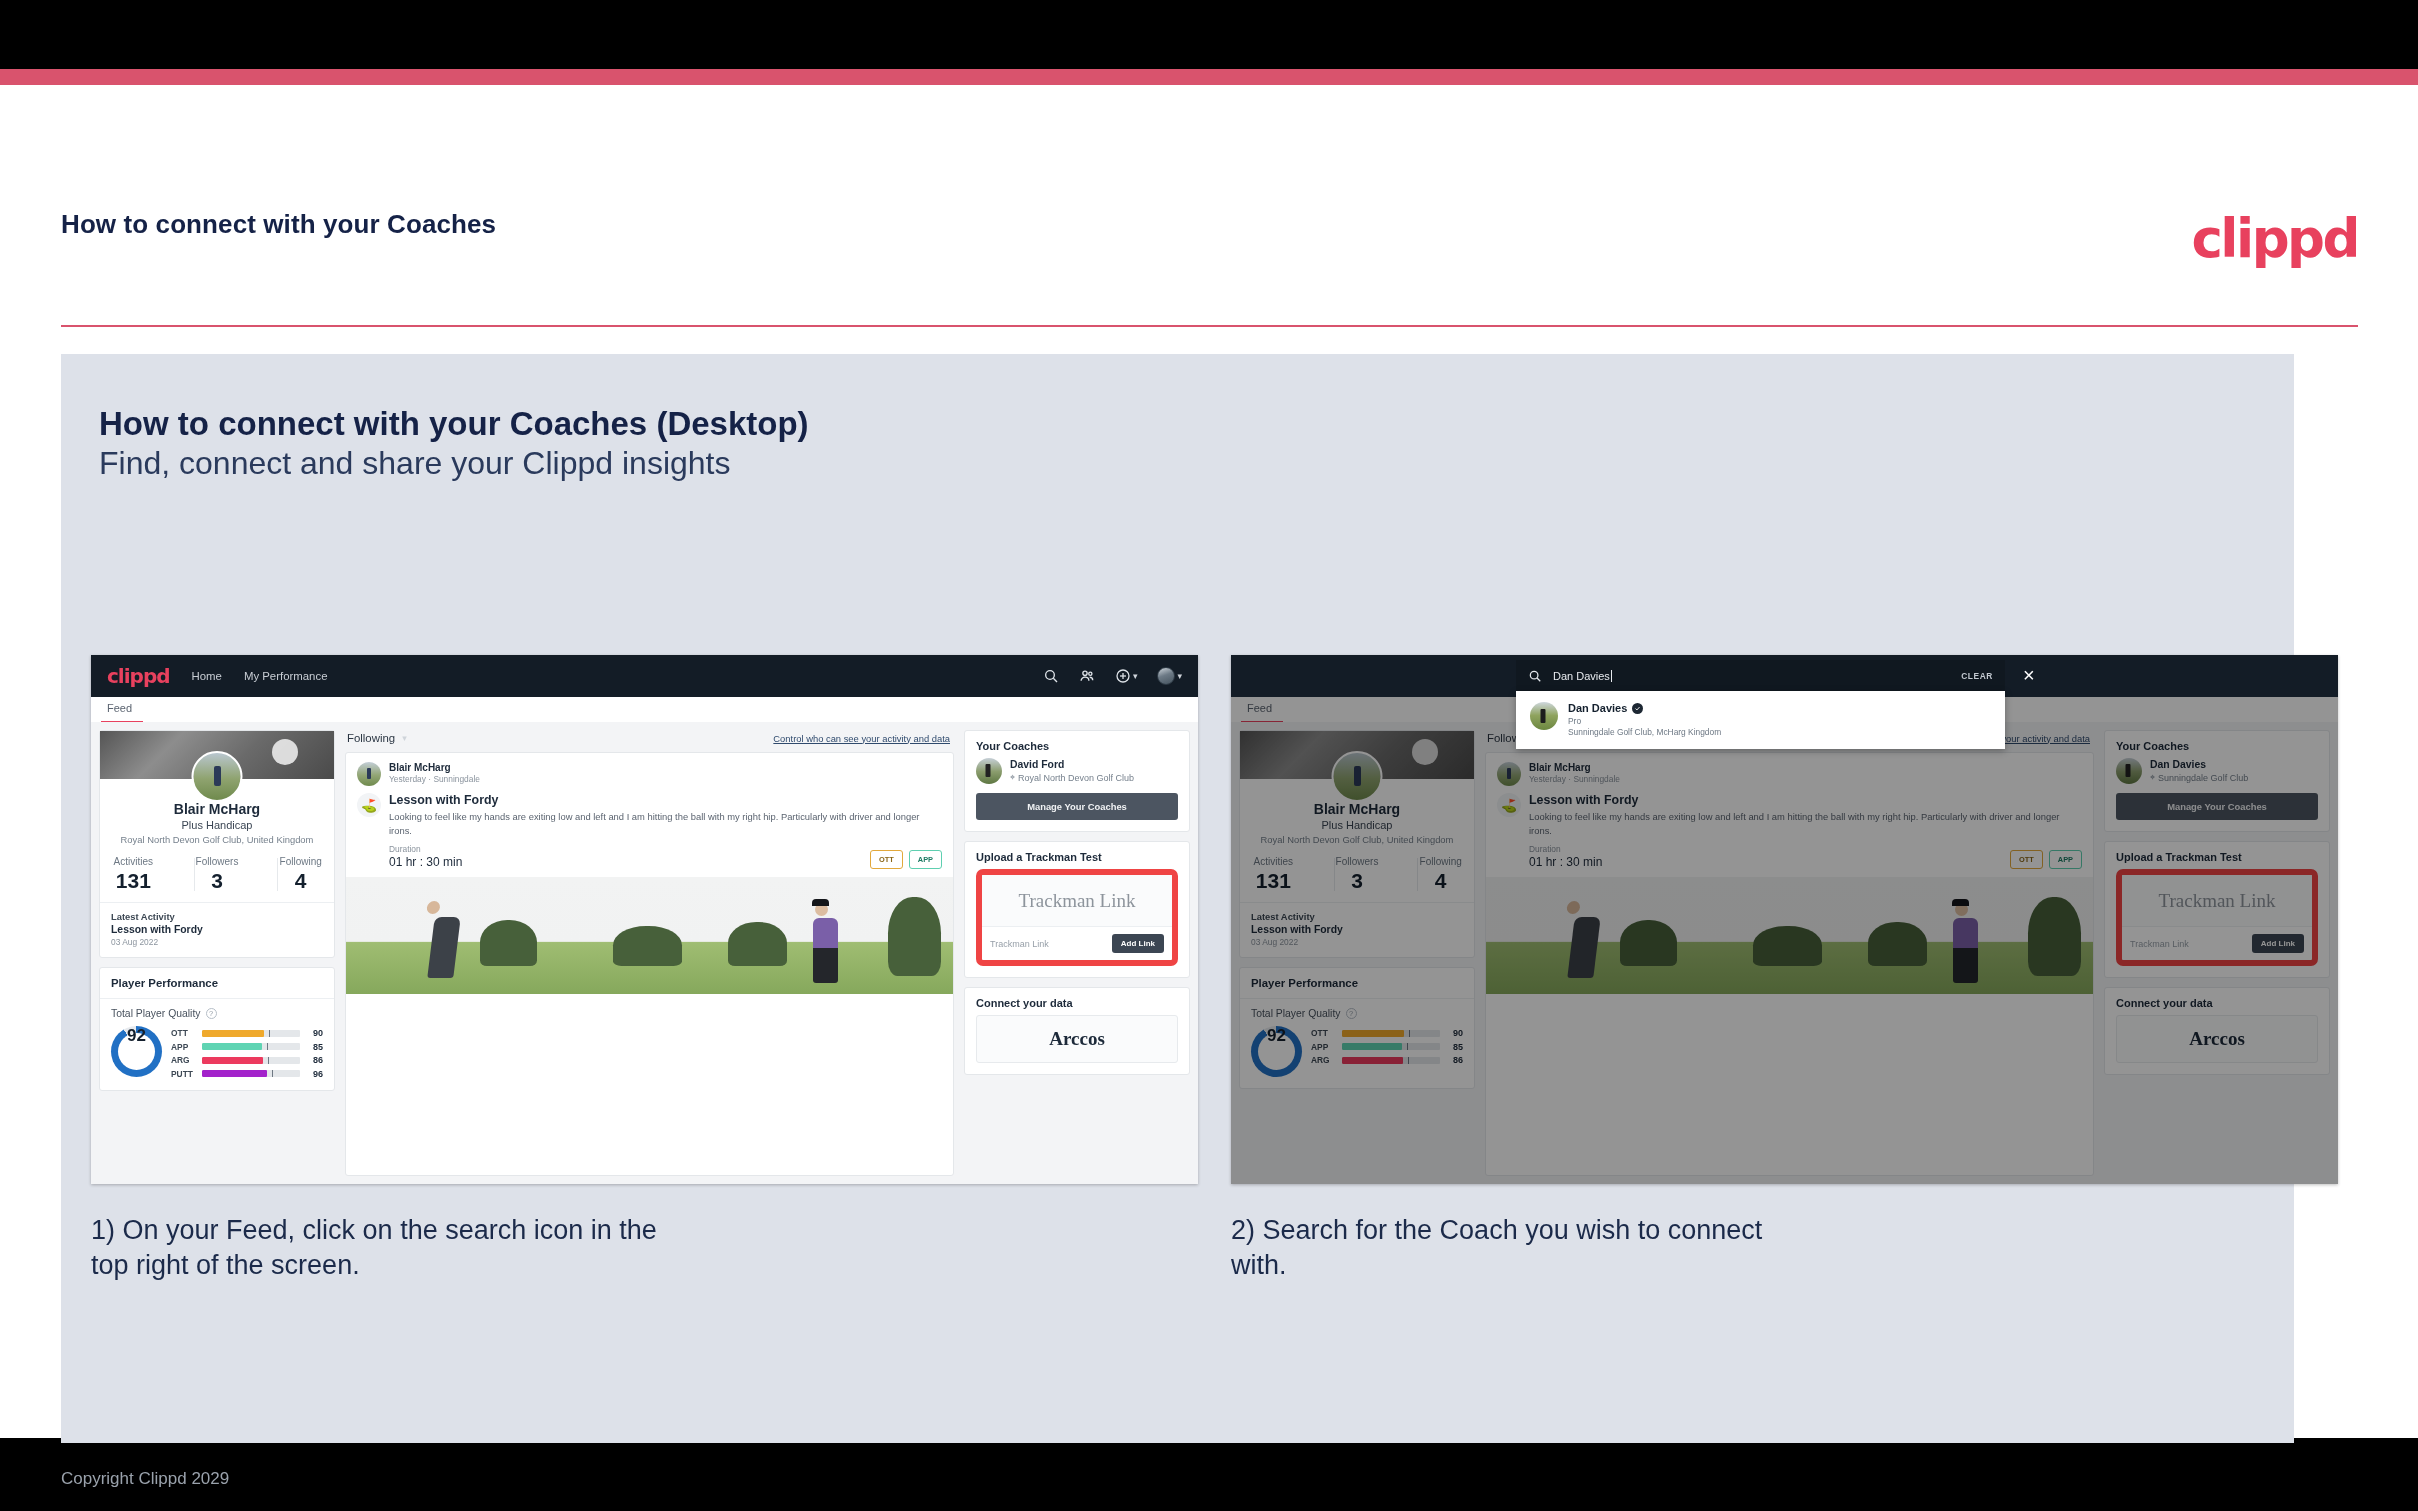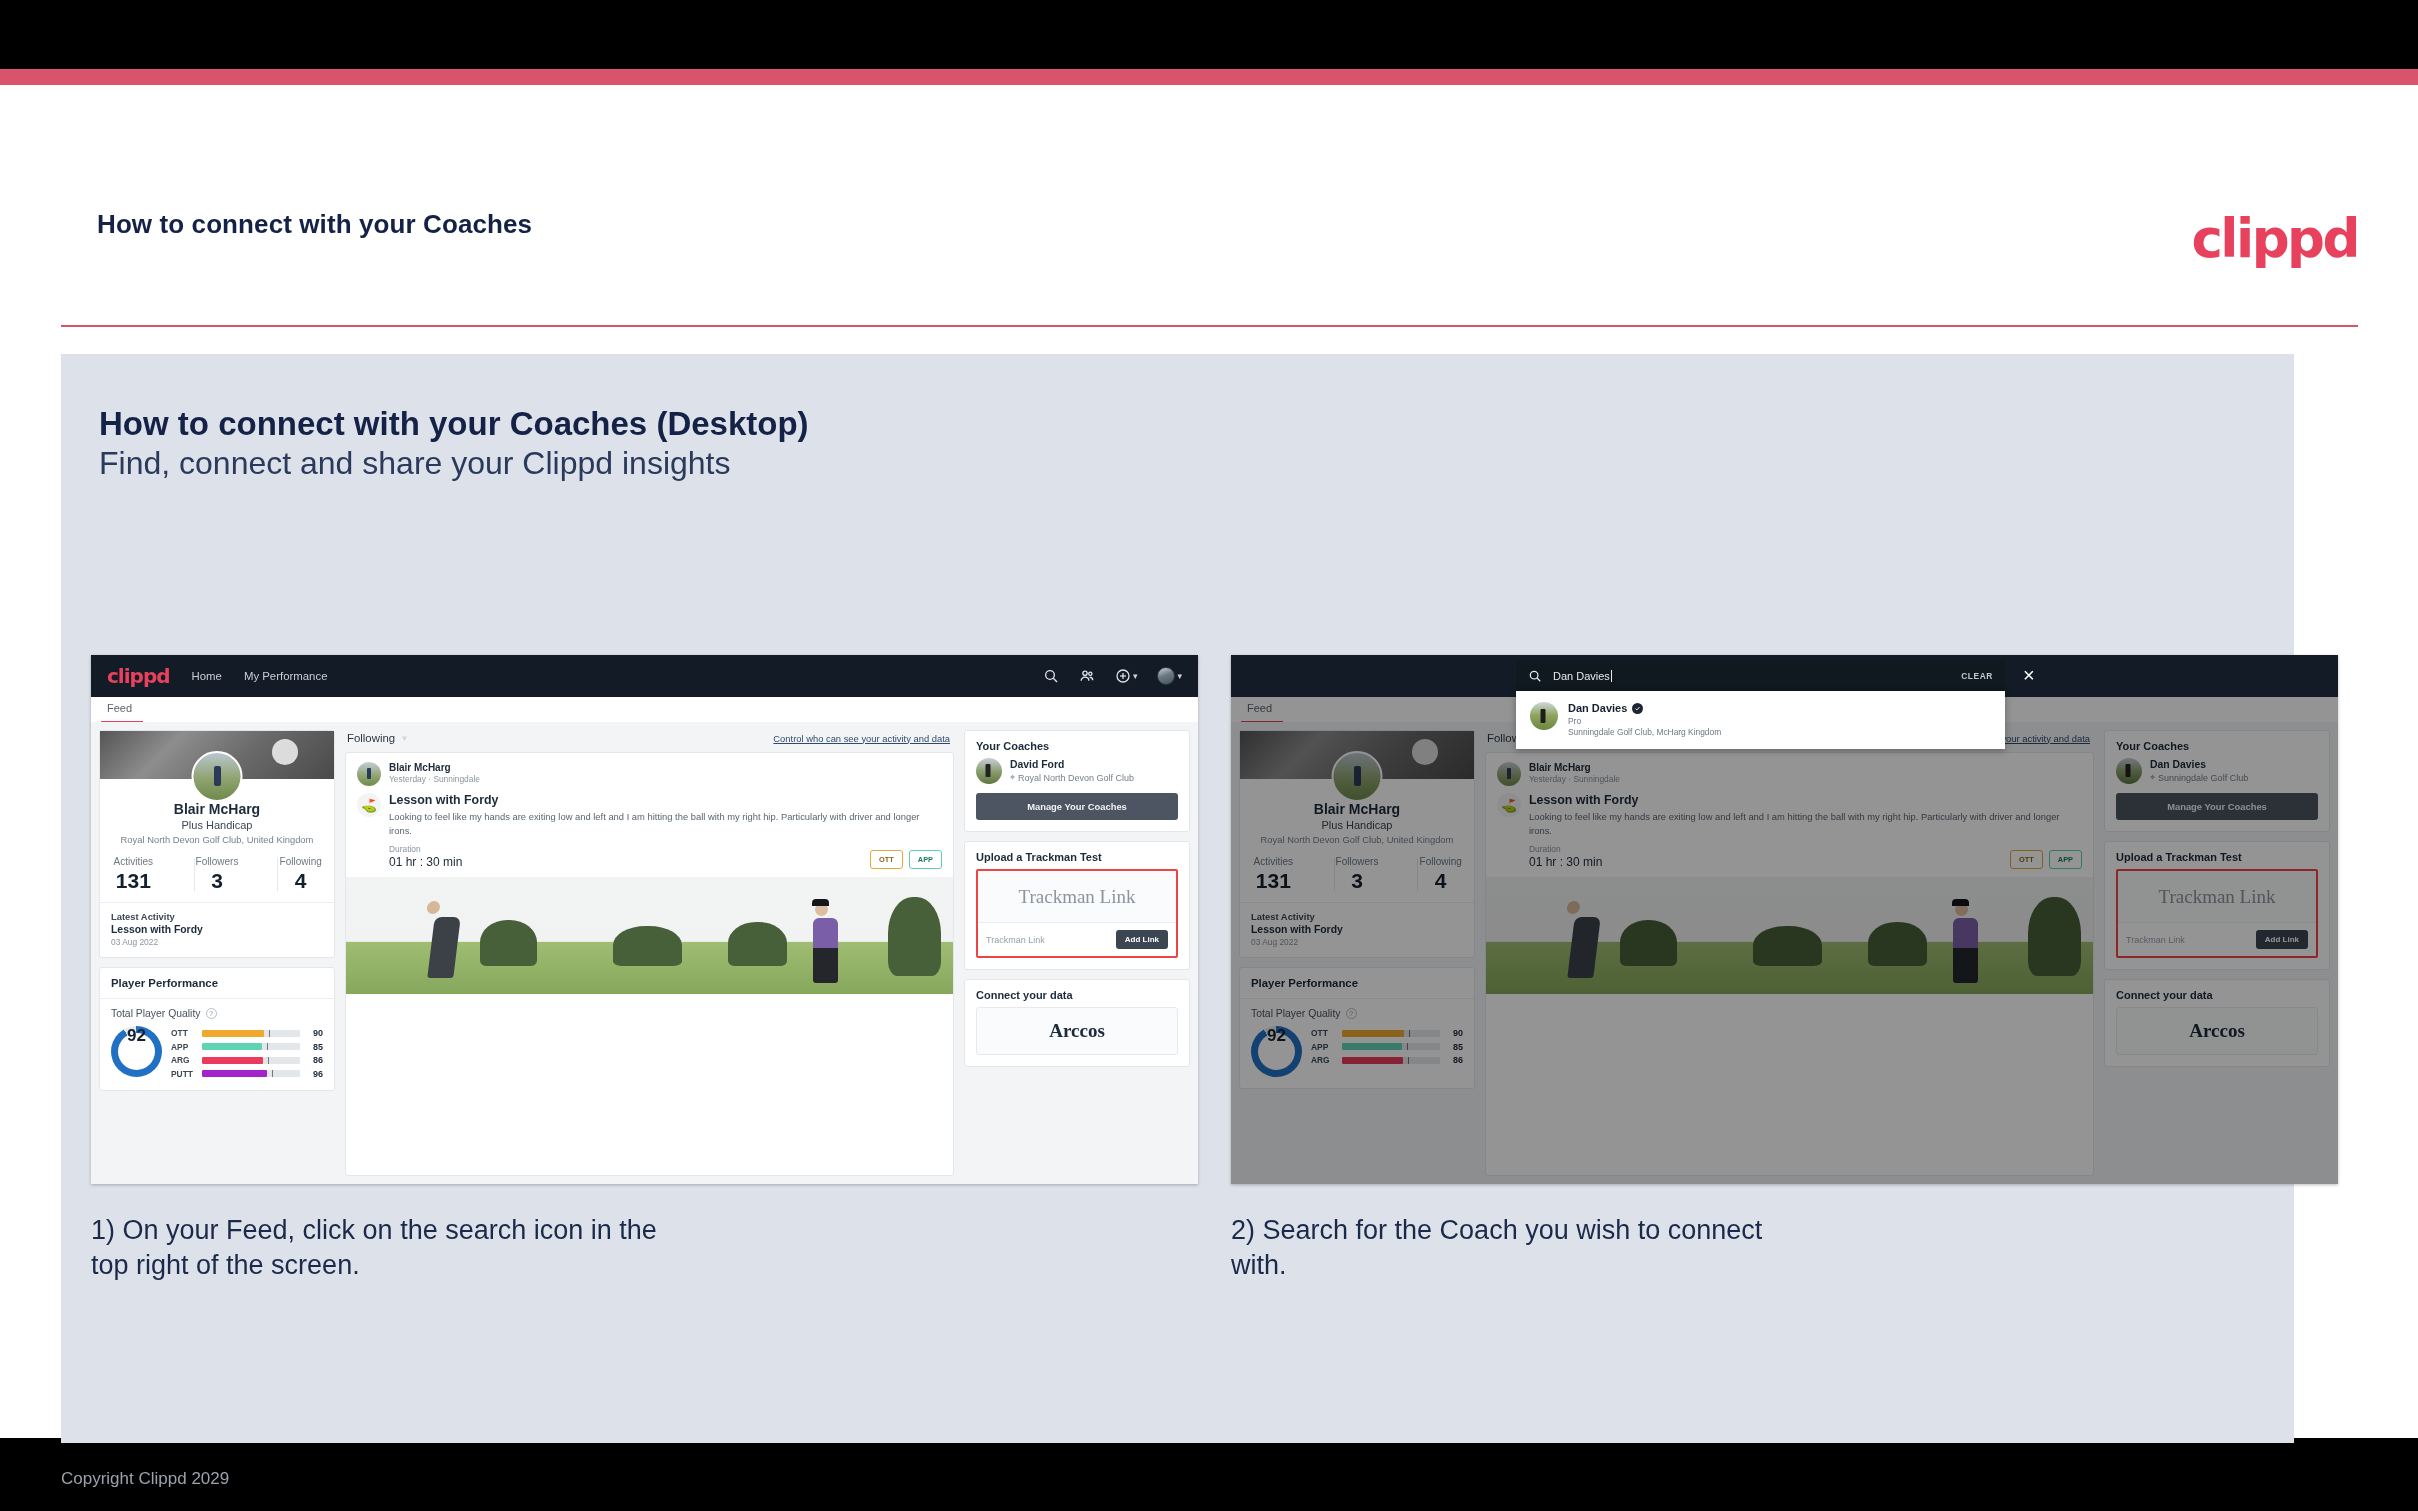--- a/index.html
+++ b/index.html
@@ -21,21 +21,21 @@
     position:absolute; left:0; top:1438px; width:2419px; height:74px; background:#000;
   }
   
   .slide {
     position:absolute; left:0; top:85px; width:2419px; height:1352px; background:#fff;
   }
   .slide-header {
     position:absolute; left:61px; top:124px; width:2297px;
   }
   .slide-header-title {
-    font-size:26px; color:#152247; font-weight:700; letter-spacing:0.1px;margin-left:36px;
+    font-size:26px; color:#152247; font-weight:700; letter-spacing:0.1px;
   }
   .slide-header-rule {
     position:absolute; left:61px; top:240px; width:2297px; height:2px; background:#d9536d;
   }
   .logo {
     position:absolute; right:61px; top:127px;
     font-size:53px; font-weight:800; color:#e8415e;
     font-family:"DejaVu Sans", sans-serif; letter-spacing:-2.5px;
     line-height:1;
   }
@@ -241,21 +241,21 @@
     width:26px; height:26px; border-radius:50%; flex:none;
     background:linear-gradient(180deg,#c7d0d8 0%,#8b9d6e 52%,#5e7742 100%); position:relative; overflow:hidden;
   }
   .coach-av .fig { position:absolute; left:48%; top:22%; transform:translateX(-50%); width:5px; height:13px; background:#222; border-radius:1px; }
   .coach-name { font-size:10.4px; font-weight:700; color:#1d2a3a; }
   .coach-club { font-size:9px; color:#76818d; margin-top:2px; display:flex; align-items:center; gap:3px; }
   .btn-dark {
     display:block; margin:0 11px 11px; padding:8px 0; text-align:center;
     background:#4c5561; color:#f0f2f4; font-size:9.4px; font-weight:700; border-radius:3px;
   }
-  .tm-box { margin:0 11px 11px; border:2px solid #ef4444; border-radius:2px; overflow:hidden; }
+  .tm-box { margin:0 11px 11px; border:6px solid #ef4444; border-radius:7px; overflow:hidden; }
   .tm-logo {
     height:51px; display:flex; align-items:center; justify-content:center;
     background:#fafbfc; font-family:"Liberation Serif", serif; font-size:19px; color:#8d949c;
   }
   .tm-input {
     display:flex; align-items:center; justify-content:space-between;
     padding:7px 8px; border-top:1px solid #eceff2;
   }
   .tm-ph { font-size:9px; color:#98a0a9; }
   .btn-small {

